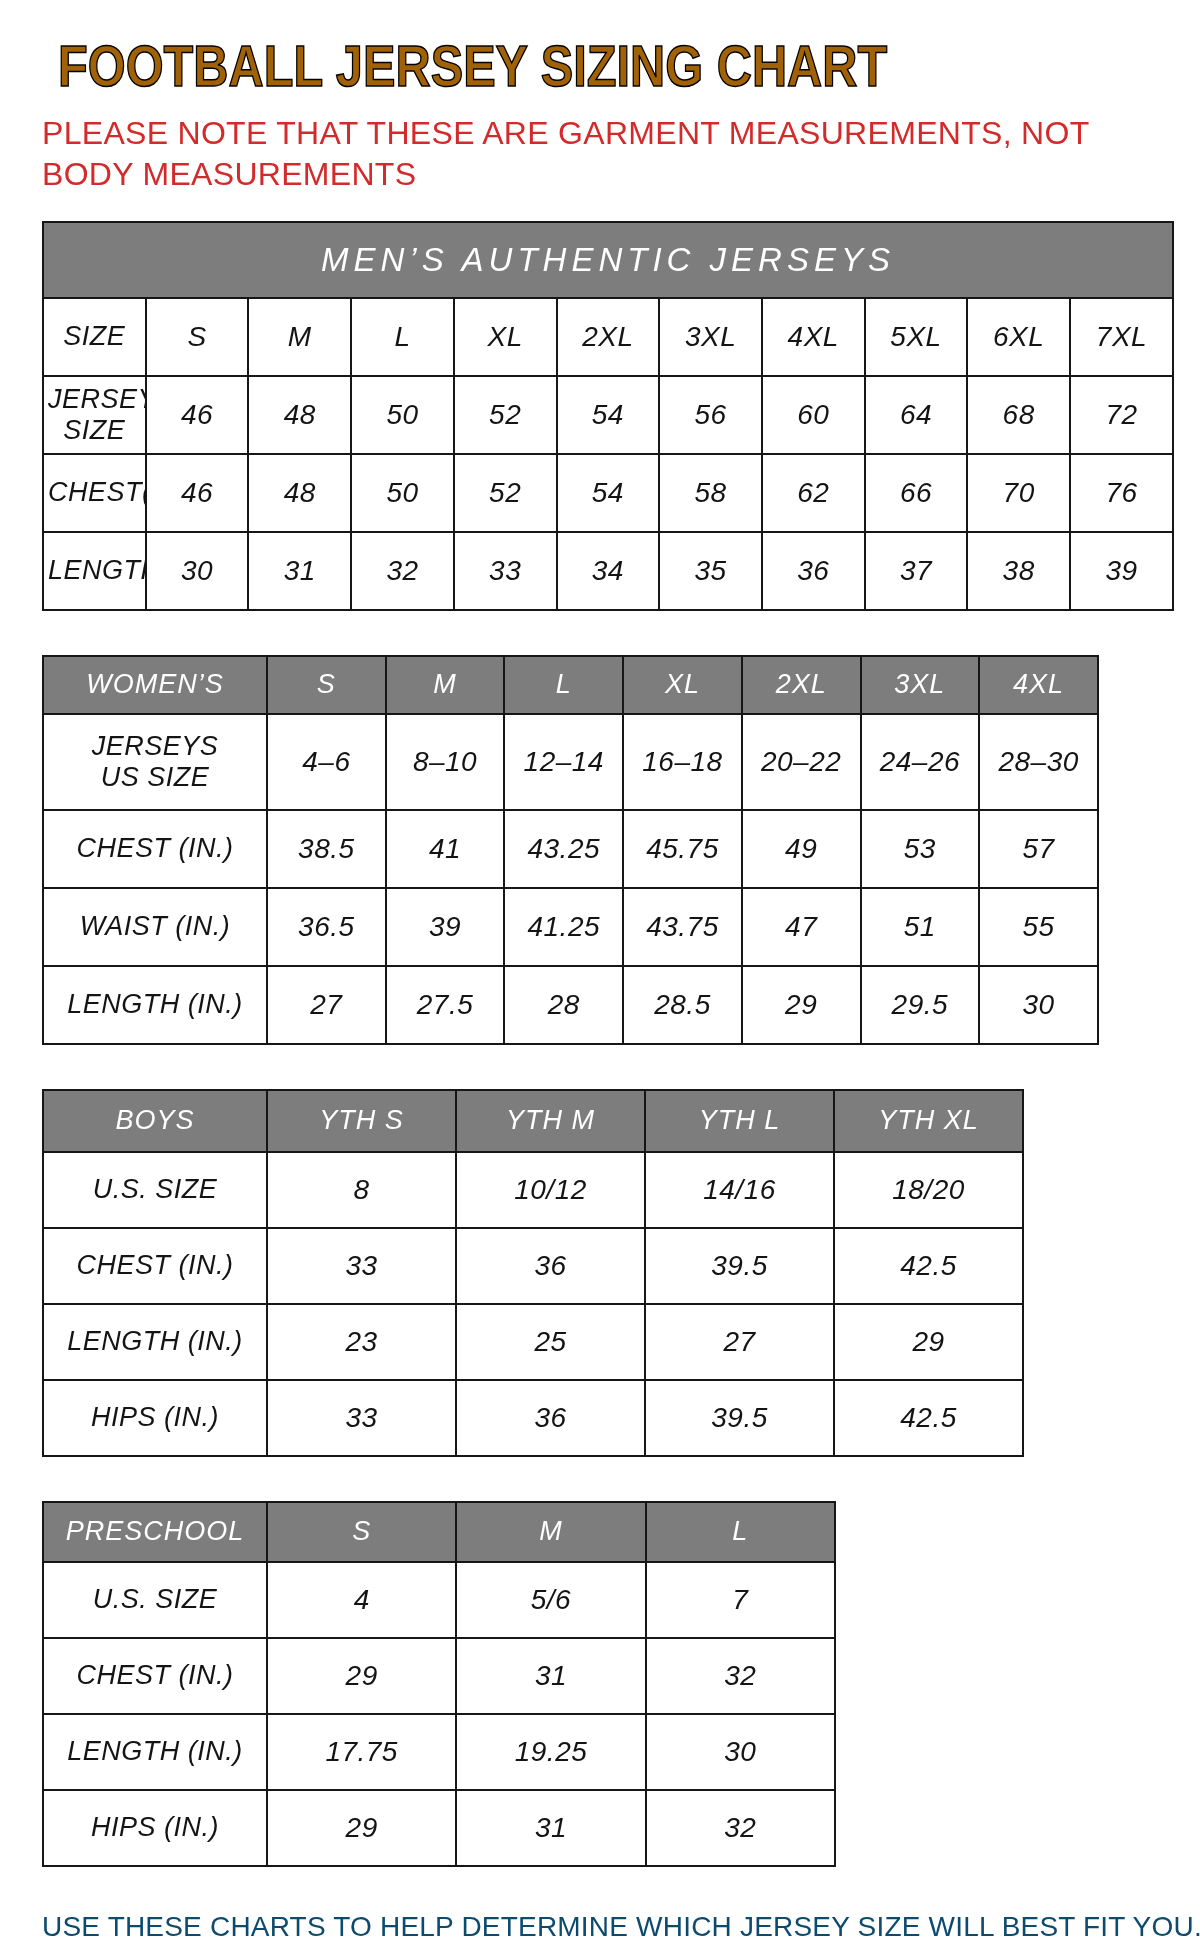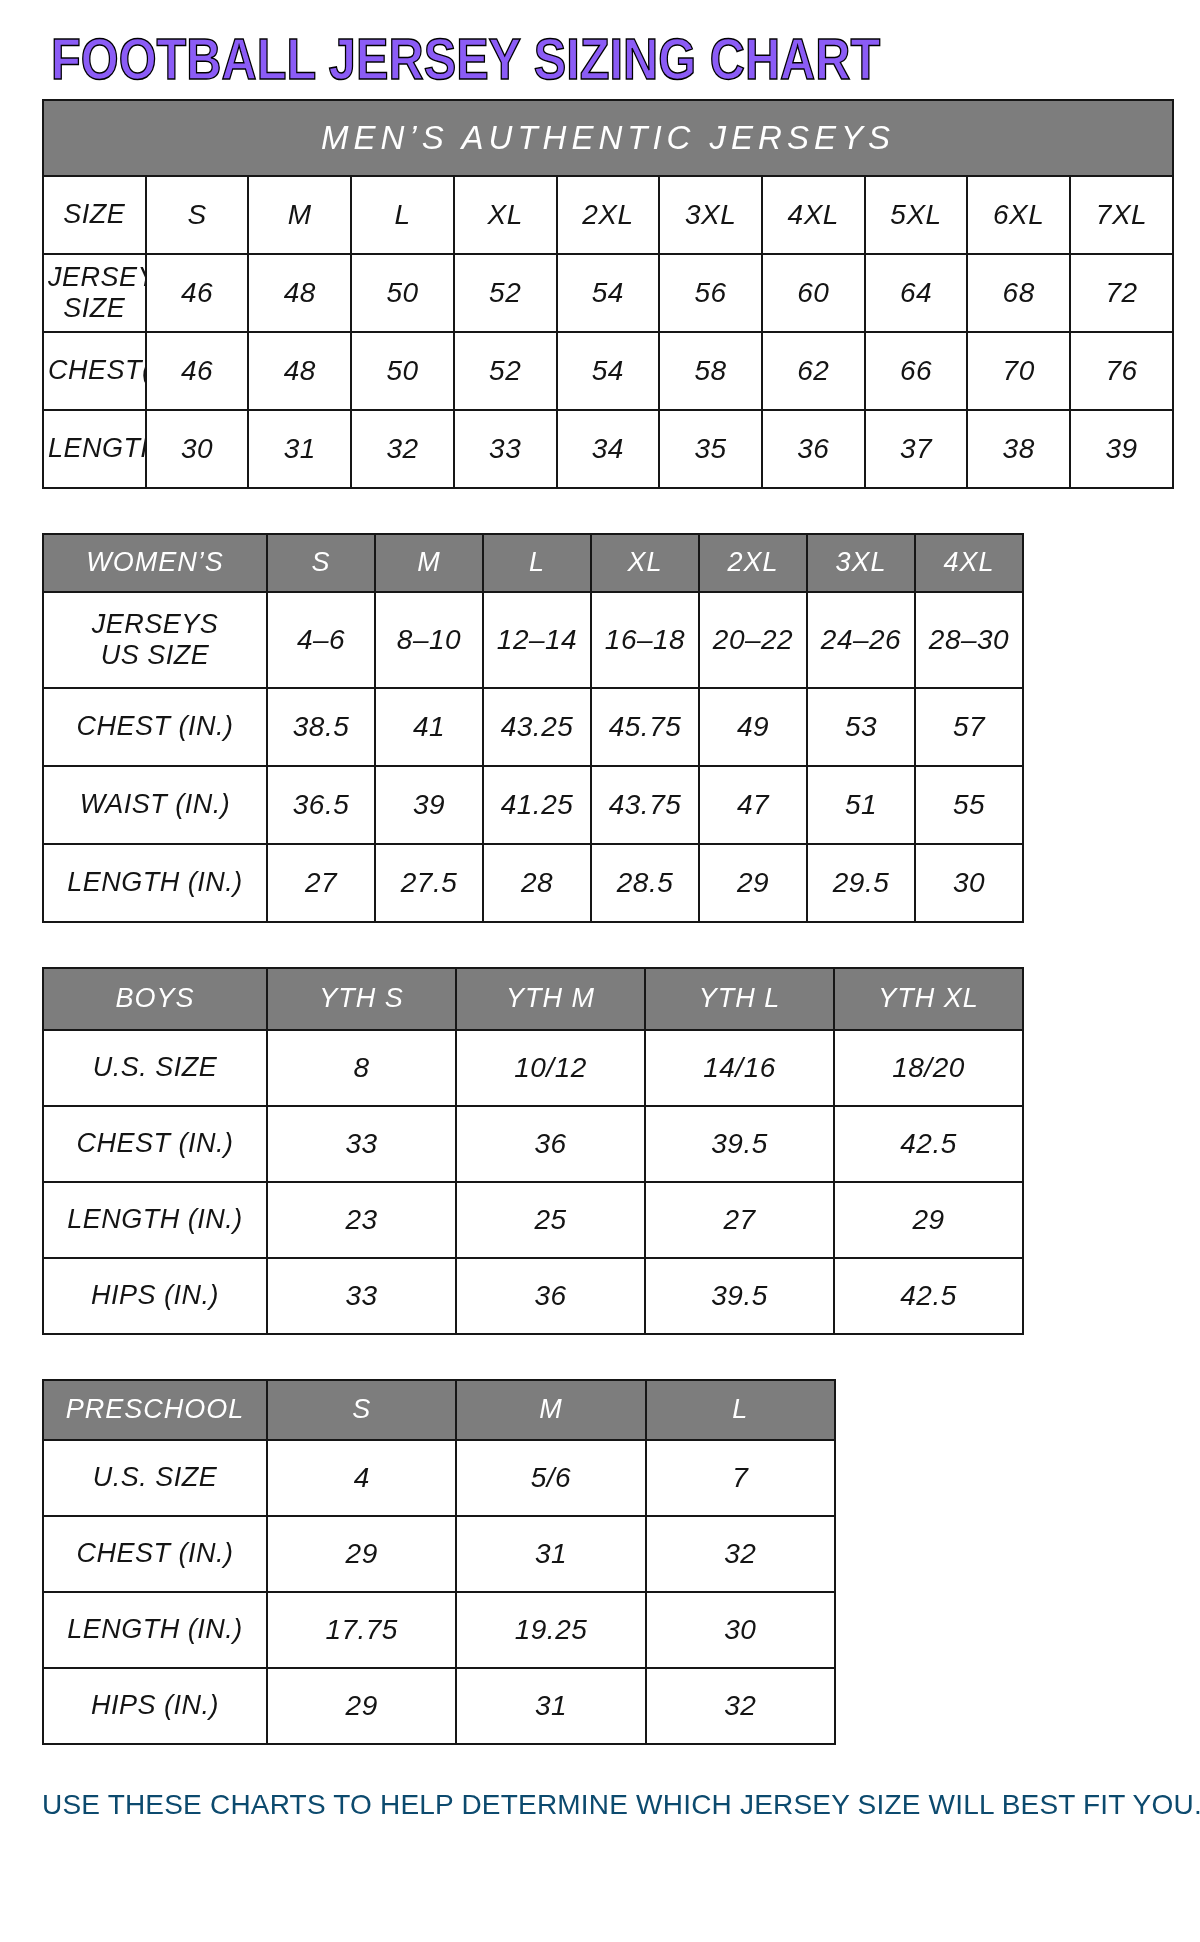--- a/index.html
+++ b/index.html
@@ -7,25 +7,25 @@
   body {
     width: 1200px;
     font-family: "Liberation Sans", "DejaVu Sans", sans-serif;
     color: #141414;
   }
   .page { padding: 20px 16px 34px 42px; }
 
   
   .title-wrap { margin: 0 0 6px 0; }
   h1.page-title {
-    margin: 9px;
+    margin: 16px;
     font-size: 58px;
     line-height: 1.05;
     font-weight: 900;
-    color: #8b5cf6;
+    color: #a16207;
     letter-spacing: 0px;
     white-space: nowrap;
   }
   h1.page-title .condense {
     display: inline-block;
     transform: scaleX(0.84);
     transform-origin: left center;
     -webkit-text-stroke: 1.5px #000;
   }
 
@@ -75,21 +75,21 @@
     letter-spacing: 1px;
   }
   
   table.t th[data-name="row-label-cell"] { font-size: 27px; }
 
   
   table.t-mens { width: 1132px; }
   table.t-mens th:first-child, table.t-mens td:first-child { width: 230px; }
 
   
-  table.t-womens { width: 982px; }
+  table.t-womens { width: 1057px; }
   table.t-womens th:first-child, table.t-womens td:first-child { width: 224px; }
   table.t-womens thead tr.head-row { height: 58px; }
   table.t-womens tbody tr:first-child { height: 96px; }
   table.t-womens tbody tr:first-child th[data-name="row-label-cell"] {
     padding: 0 28px; line-height: 1.15;
   }
 
   
   table.t-boys { width: 982px; }
   table.t-boys th:first-child, table.t-boys td:first-child { width: 224px; }
@@ -112,20 +112,21 @@
 </style>
 </head>
 <body>
 
 <main class="page" data-name="sizing-chart-page">
 
   <div class="title-wrap" data-name="title-block">
     <h1 class="page-title" data-name="page-title"><span class="condense" data-name="page-title-text">FOOTBALL JERSEY SIZING CHART</span></h1>
   </div>
 
+  <p class="subtitle" data-name="garment-measurement-note">PLEASE NOTE THAT THESE ARE GARMENT MEASUREMENTS, NOT BODY MEASUREMENTS</p>
 
   <section data-name="mens-authentic-jerseys-section">
     <table class="t t-mens" data-name="mens-sizing-table">
         <thead>
           <tr class="banner-row" data-name="table-banner-row">
             <th colspan="11" class="banner-cell" data-name="table-banner">MEN’S AUTHENTIC JERSEYS</th>
           </tr>
           <tr class="head-row plain-head" data-name="size-header-row">
             <th data-name="row-label-cell">SIZE</th>
             <th data-name="size-column-header">S</th>

